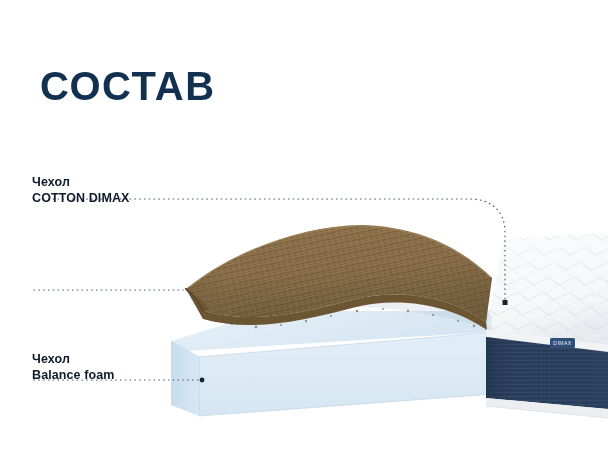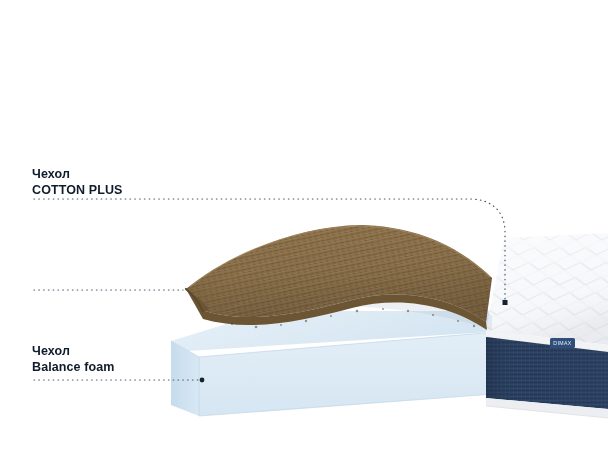--- a/index.html
+++ b/index.html
@@ -39,20 +39,21 @@
 
   
   .callout {
     position: absolute;
     color: #101c2b;
     font-size: 12.5px;
     font-weight: 700;
     line-height: 16px;
     white-space: nowrap;
     letter-spacing: 0.1px;
+    margin-top: 8px;
   }
   .callout .l2 { display: block; }
 
   #callout-cover  { left: 32px; top: 166px; }
   #callout-coir   { left: 32px; top: 257px; }
   #callout-foam   { left: 32px; top: 343px; }
 
   
   #leaders {
     position: absolute;
@@ -237,24 +238,25 @@
 
     <path d="M34 199 L470 199 C 492 199, 505 212, 505 232 L505 300" fill="none" stroke="#47566a" stroke-width="1.2" stroke-linecap="round" stroke-dasharray="0.6 4.2"></path>
     <rect x="502.5" y="300" width="5" height="5" fill="#16232f"></rect>
 
     <path d="M34 290 L183 290" fill="none" stroke="#47566a" stroke-width="1.2" stroke-linecap="round" stroke-dasharray="0.6 4.2"></path>
 
     <path d="M34 380 L199 380" fill="none" stroke="#47566a" stroke-width="1.2" stroke-linecap="round" stroke-dasharray="0.6 4.2"></path>
     <circle cx="202" cy="380" r="2.4" fill="#16232f"></circle>
   </svg>
 
+  <div id="page-title">СОСТАВ</div>
 
   <div class="callout" id="callout-cover">
     <span>Чехол</span>
-    <span class="l2 lbl-sub">COTTON PLUS</span>
+    <span class="l2 lbl-sub">COTTON DIMAX</span>
   </div>
 
 
   <div class="callout" id="callout-foam">
     <span>Чехол</span>
     <span class="l2 lbl-sub">Balance foam</span>
   </div>
 
 </div>
 

